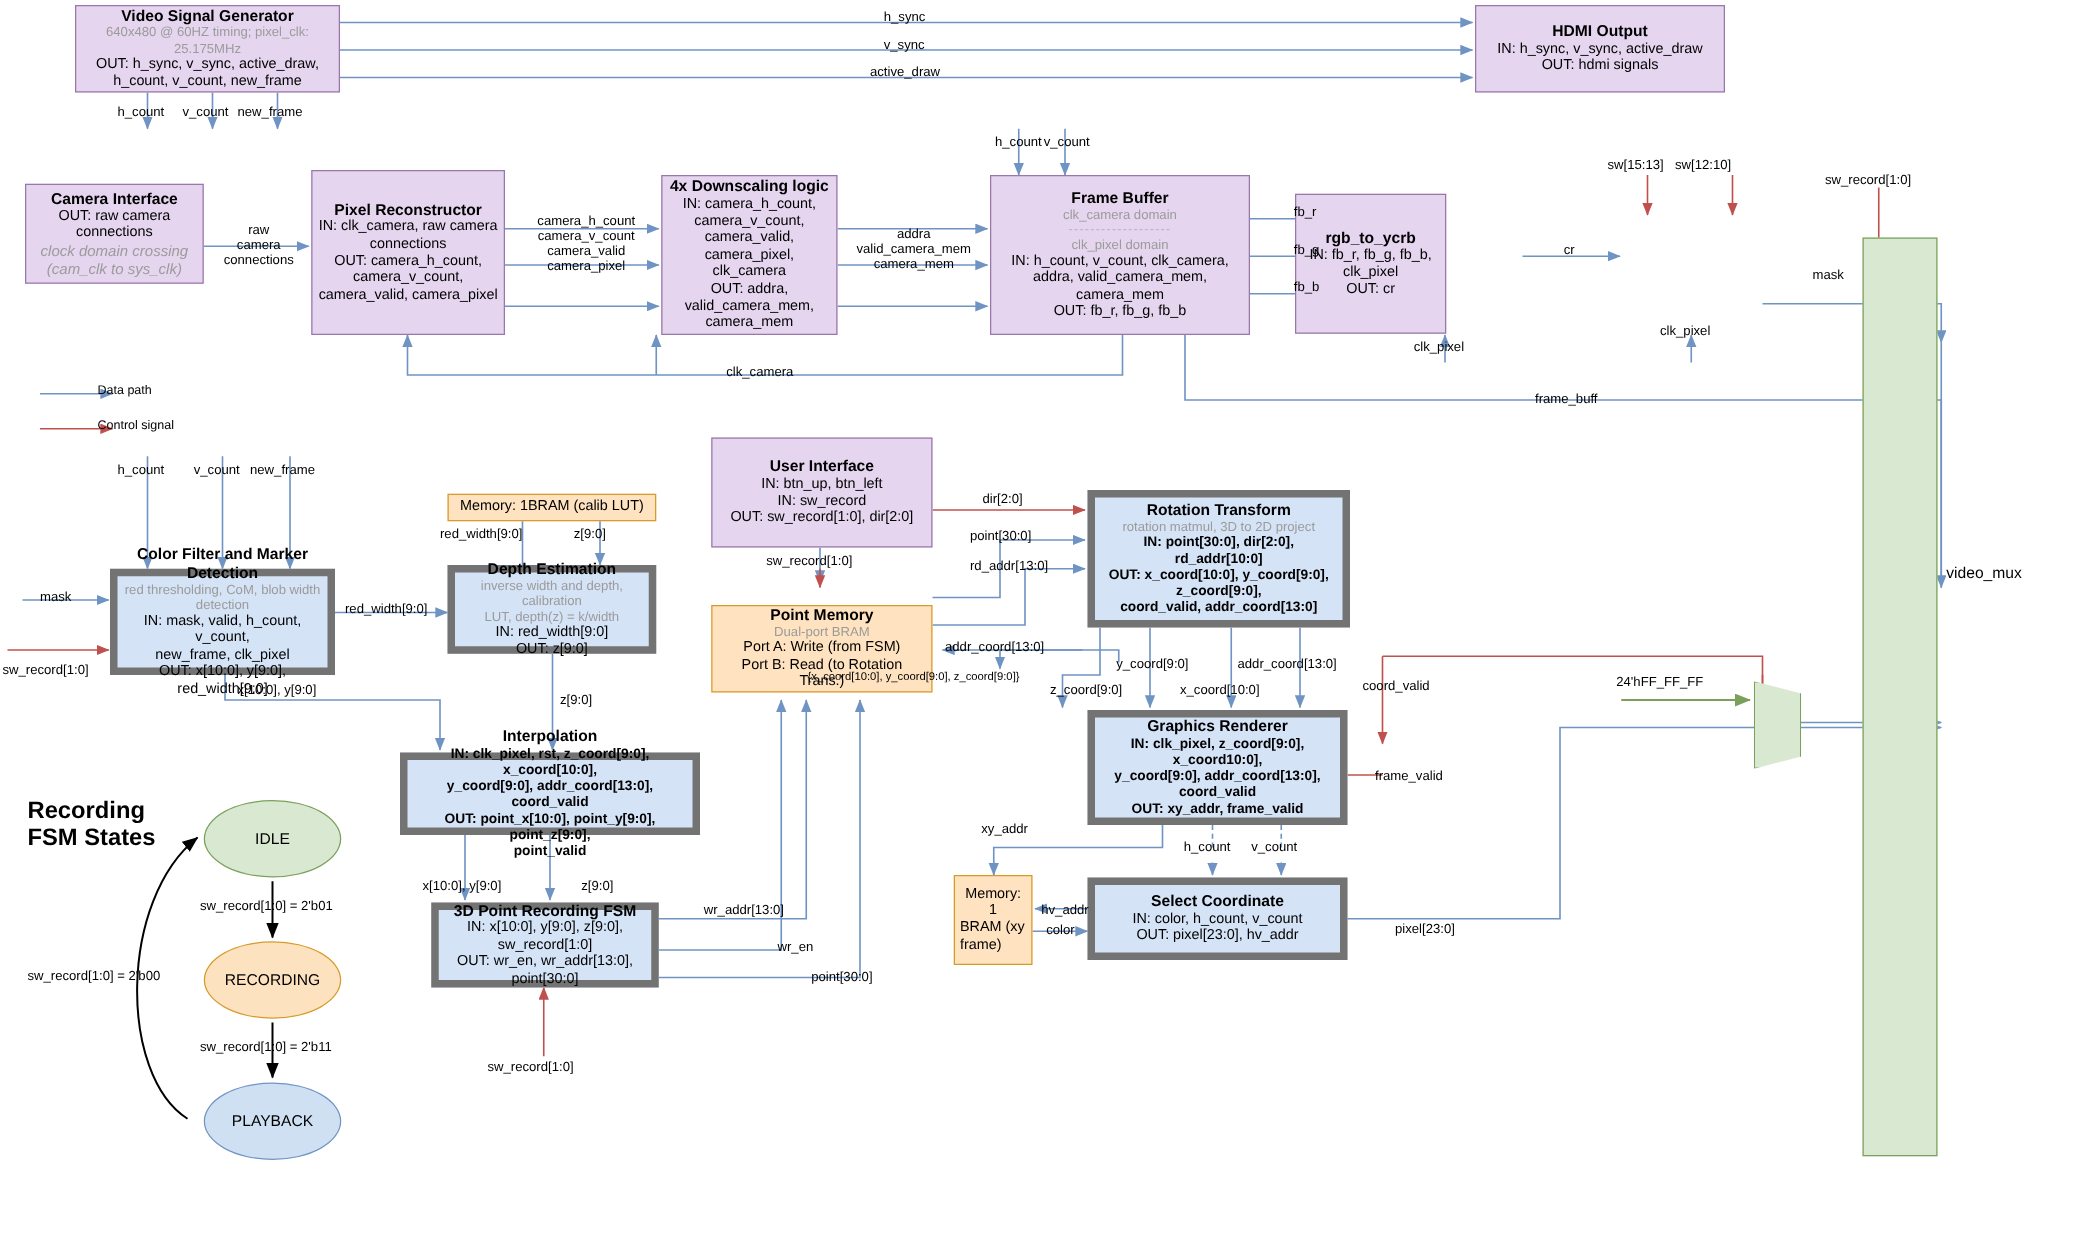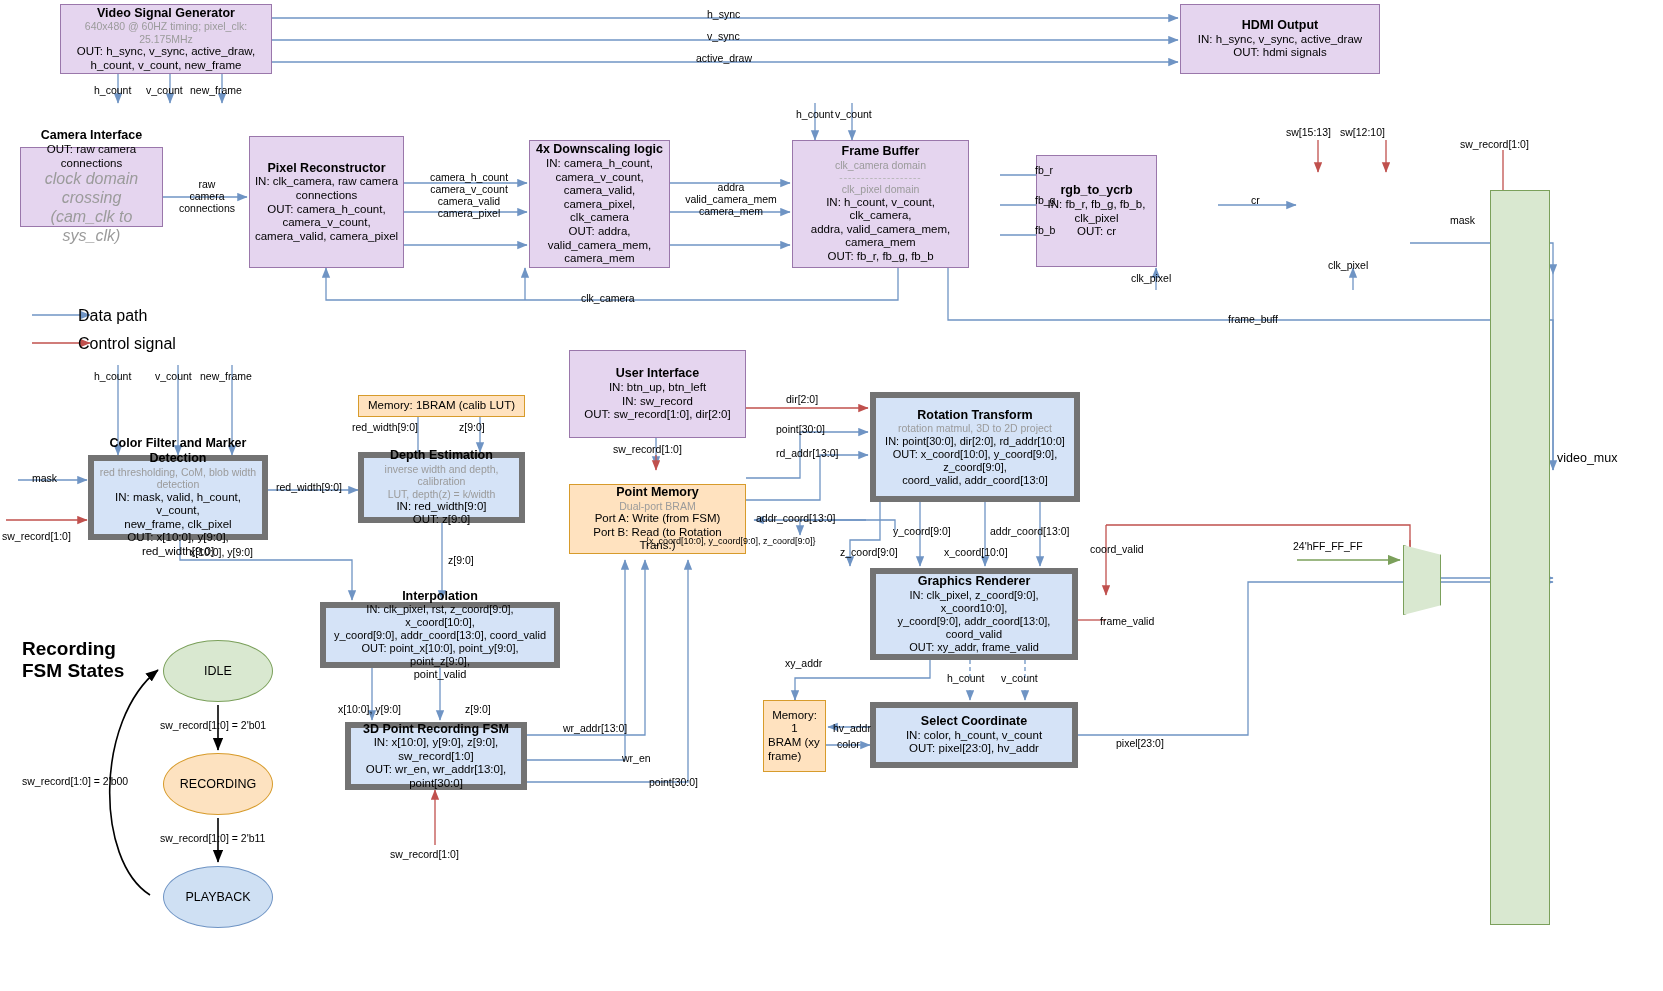--- a/index.html
+++ b/index.html
@@ -33,34 +33,34 @@
     text-align:center;
     line-height:1.18;
     padding:3px 4px;
   }
   .purple{ background:#e5d5ef; border:1px solid #9a77ab; }
   .blue{   background:#d5e3f7; border:6px solid #737373; }
   .orange{ background:#ffe2bf; border:1px solid #d79b2b; }
   .green{  background:#d9e8d0; border:1px solid #7ba05b; }
   .b-title{ font-weight:bold; font-size:12.5px; }
   .b-sub{ color:#9b9b9b; font-size:10.5px; font-style:normal; }
-  .b-sub-i{ color:#9b9b9b; font-size:16px; font-style:italic; }
+  .b-sub-i{ color:#9b9b9b; font-size:12px; font-style:italic; }
   .b-line{ font-size:11.5px; }
-  .b-line-sm{ font-size:11px; }
+  .b-line-sm{ font-size:11px;font-weight:bold; }
   .dash{ color:#b5b5b5; font-size:10px; letter-spacing:1px; }
   .wlabel{
     position:absolute;
     font-size:10.5px;
     color:#000;
     white-space:nowrap;
     background:transparent;
     line-height:1.15;
   }
   .wlabel.c{ text-align:center; }
-  .legend-txt{ position:absolute; font-size:16px; }
+  .legend-txt{ position:absolute; font-size:10px; }
   .fsm-title{
     position:absolute;
     font-weight:bold;
     font-size:19px;
     line-height:1.15;
   }
   .ellipse{
     position:absolute;
     box-sizing:border-box;
     border-radius:50%;
@@ -267,21 +267,21 @@
     <div class="b-title">4x Downscaling logic</div>
     <div class="b-line">IN: camera_h_count,</div>
     <div class="b-line">camera_v_count,</div>
     <div class="b-line">camera_valid,</div>
     <div class="b-line">camera_pixel, clk_camera</div>
     <div class="b-line">OUT: addra,</div>
     <div class="b-line">valid_camera_mem,</div>
     <div class="b-line">camera_mem</div>
   </div>
 
-  <div class="box purple" style="left:792px;top:140px;width:177px;height:128px;">
+  <div class="box purple" style="left:792px;top:140px;width:208px;height:128px;">
     <div class="b-title">Frame Buffer</div>
     <div class="b-sub">clk_camera domain</div>
     <div class="dash">-------------------</div>
     <div class="b-sub">clk_pixel domain</div>
     <div class="b-line">IN: h_count, v_count, clk_camera,</div>
     <div class="b-line">addra, valid_camera_mem,</div>
     <div class="b-line">camera_mem</div>
     <div class="b-line">OUT: fb_r, fb_g, fb_b</div>
   </div>
 

